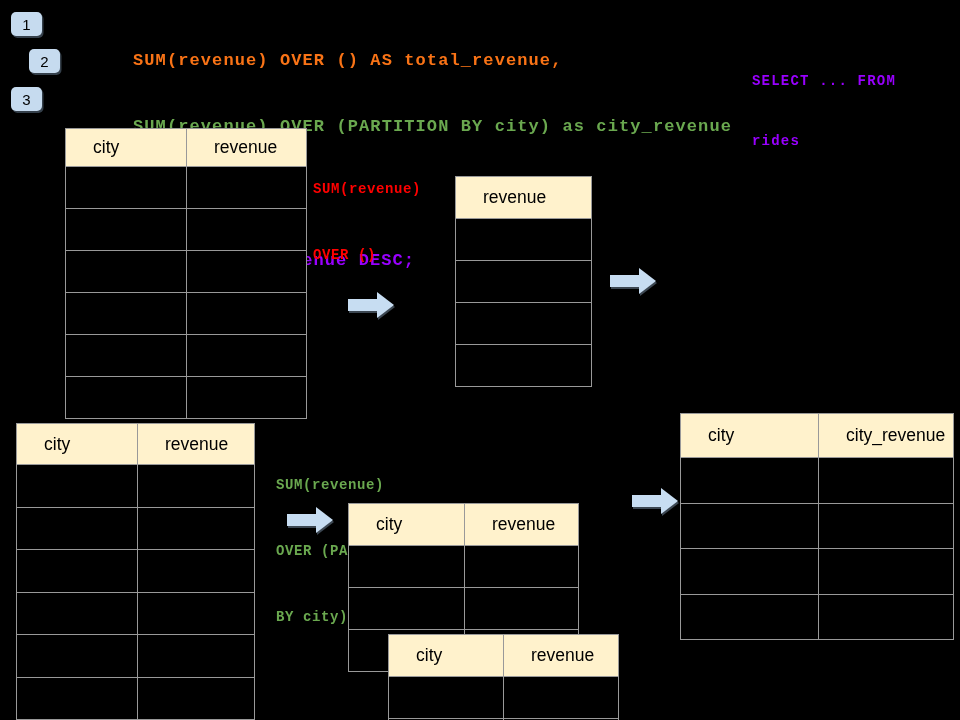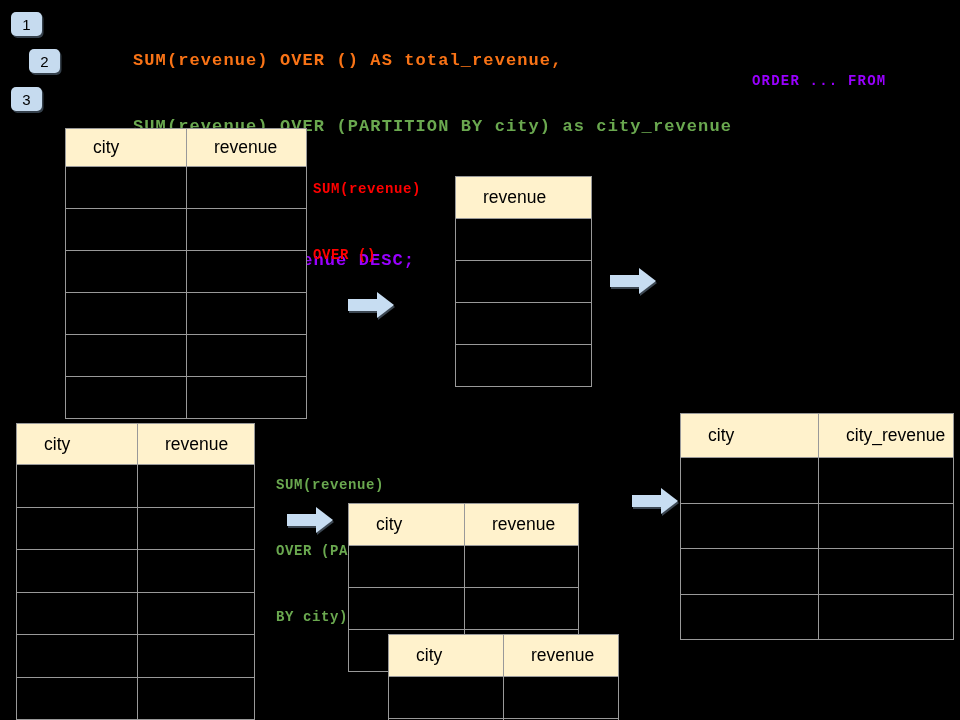--- a/index.html
+++ b/index.html
@@ -88,21 +88,22 @@
   <div class="badge badge-3">3</div>
 
   <div class="sql-code">
     <span class="sql-line c-red ind-1">SUM(revenue) OVER () AS total_revenue,</span>
     <span class="sql-line c-green ind-1">SUM(revenue) OVER (PARTITION BY city) as city_revenue</span>
     <span class="sql-line c-purple ind-2">FROM rides</span>
     <span class="sql-line c-purple ind-2">ORDER by city_revenue DESC;</span>
   </div>
 
   <div class="from-snippet">
-    <span class="sql-line">ORDER ... FROM</span>
+    <span class="sql-line">SELECT ... FROM</span>
+    <span class="sql-line">rides</span>
   </div>
 
   <div class="annot annot-total">
     <span class="sql-line">SUM(revenue)</span>
     <span class="sql-line">OVER ()</span>
   </div>
 
   <div class="annot annot-partition">
     <span class="sql-line">SUM(revenue)</span>
     <span class="sql-line">OVER (PARTITION</span>

